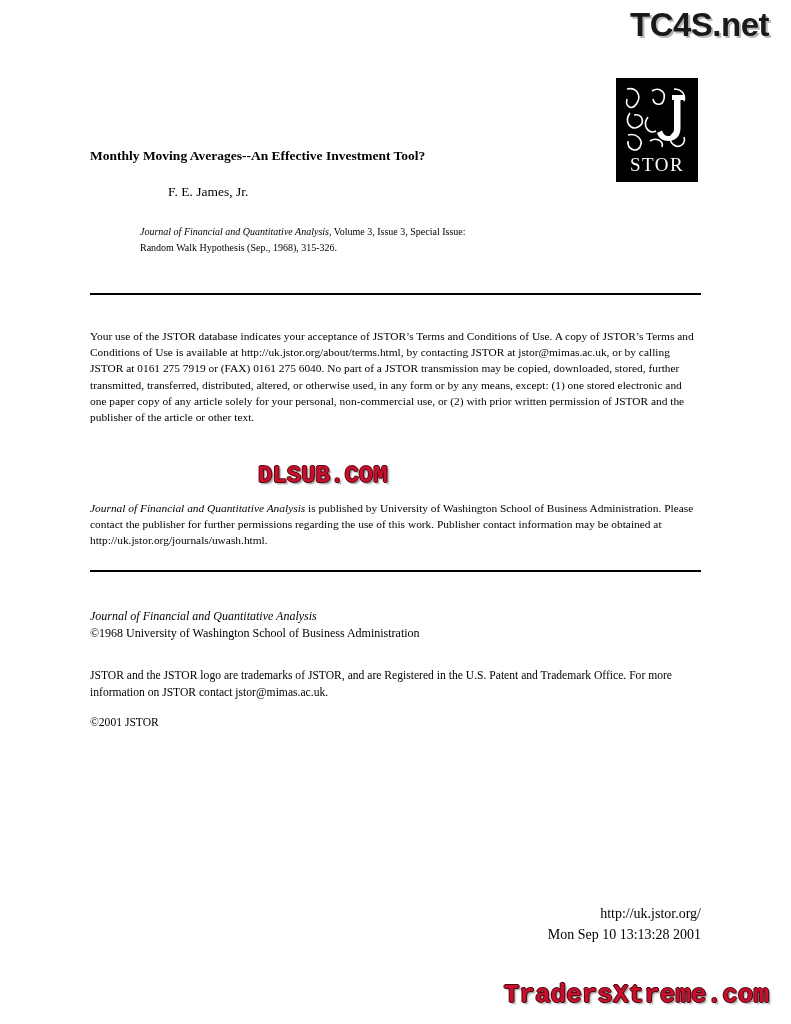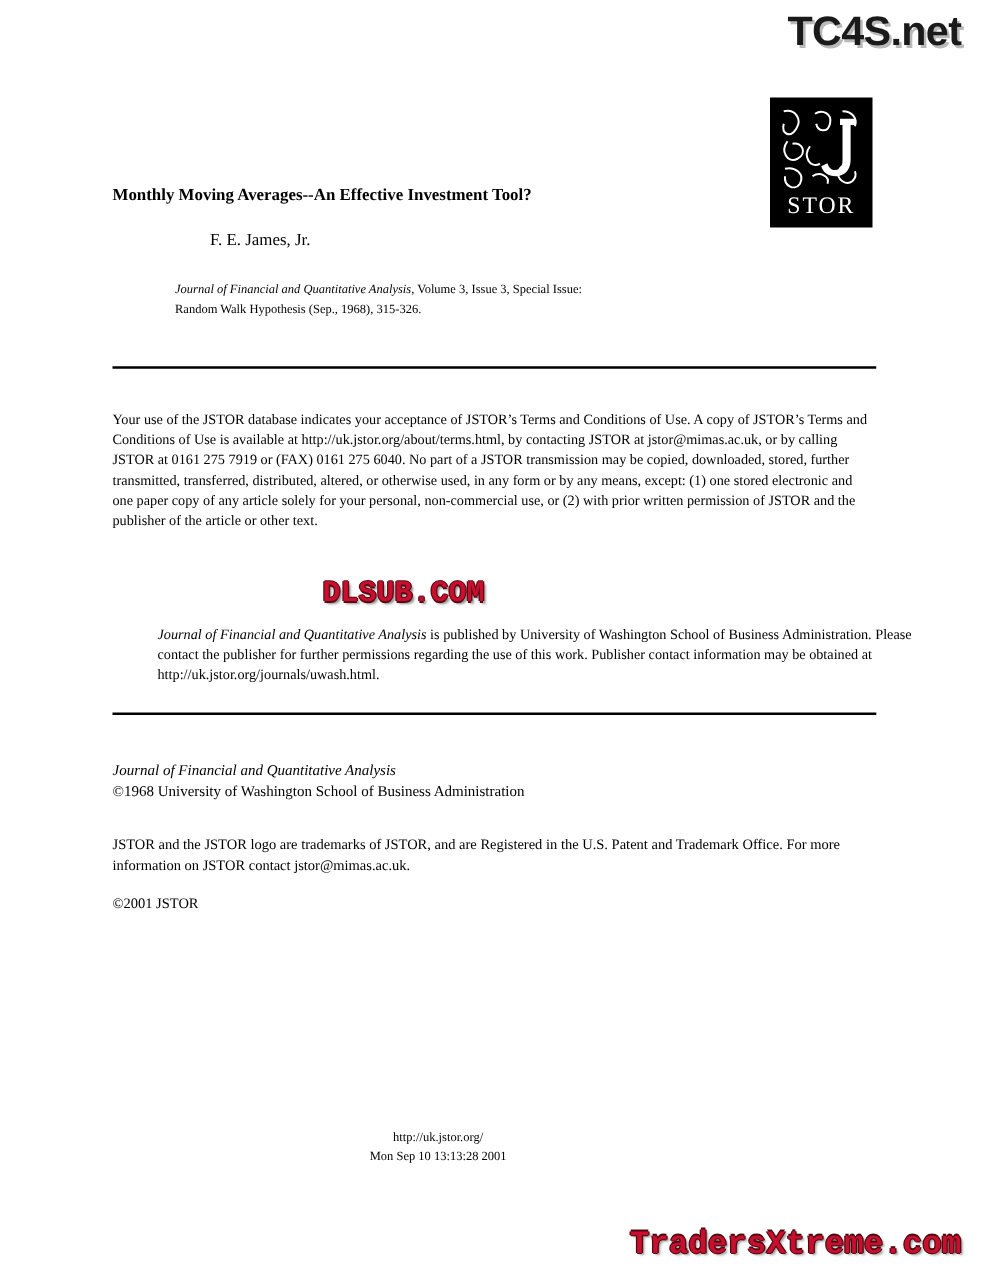--- a/index.html
+++ b/index.html
@@ -109,21 +109,21 @@
   .para {
     position: absolute;
     left: 90px;
     width: 606px;
     font-size: 11.4px;
     line-height: 1.42;
     text-align: left;
   }
   .p-terms   { top: 328px; }
   .p-copy    { top: 457px; }
-  .p-pub     { top: 500px; margin-left: 36px; }
+  .p-pub     { top: 500px; }
 
   .p-pub .ital { font-style: italic; }
 
   .jfqa-block {
     position: absolute;
     left: 90px;
     top: 608px;
     width: 606px;
     font-size: 12px;
     line-height: 1.45;
@@ -144,22 +144,22 @@
     left: 90px;
     top: 716px;
     font-size: 11.6px;
   }
 
   .footer {
     position: absolute;
     left: 0;
     top: 903px;
     width: 701px;
-    text-align: center;
-    font-size: 10px;
+    text-align: right;
+    font-size: 14px;
     line-height: 1.5;
   }
 
   
   .wm-mid {
     position: absolute;
     top: 462px;
     left: 258px;
     font-family: Liberation Mono, monospace;
     font-weight: bold;

